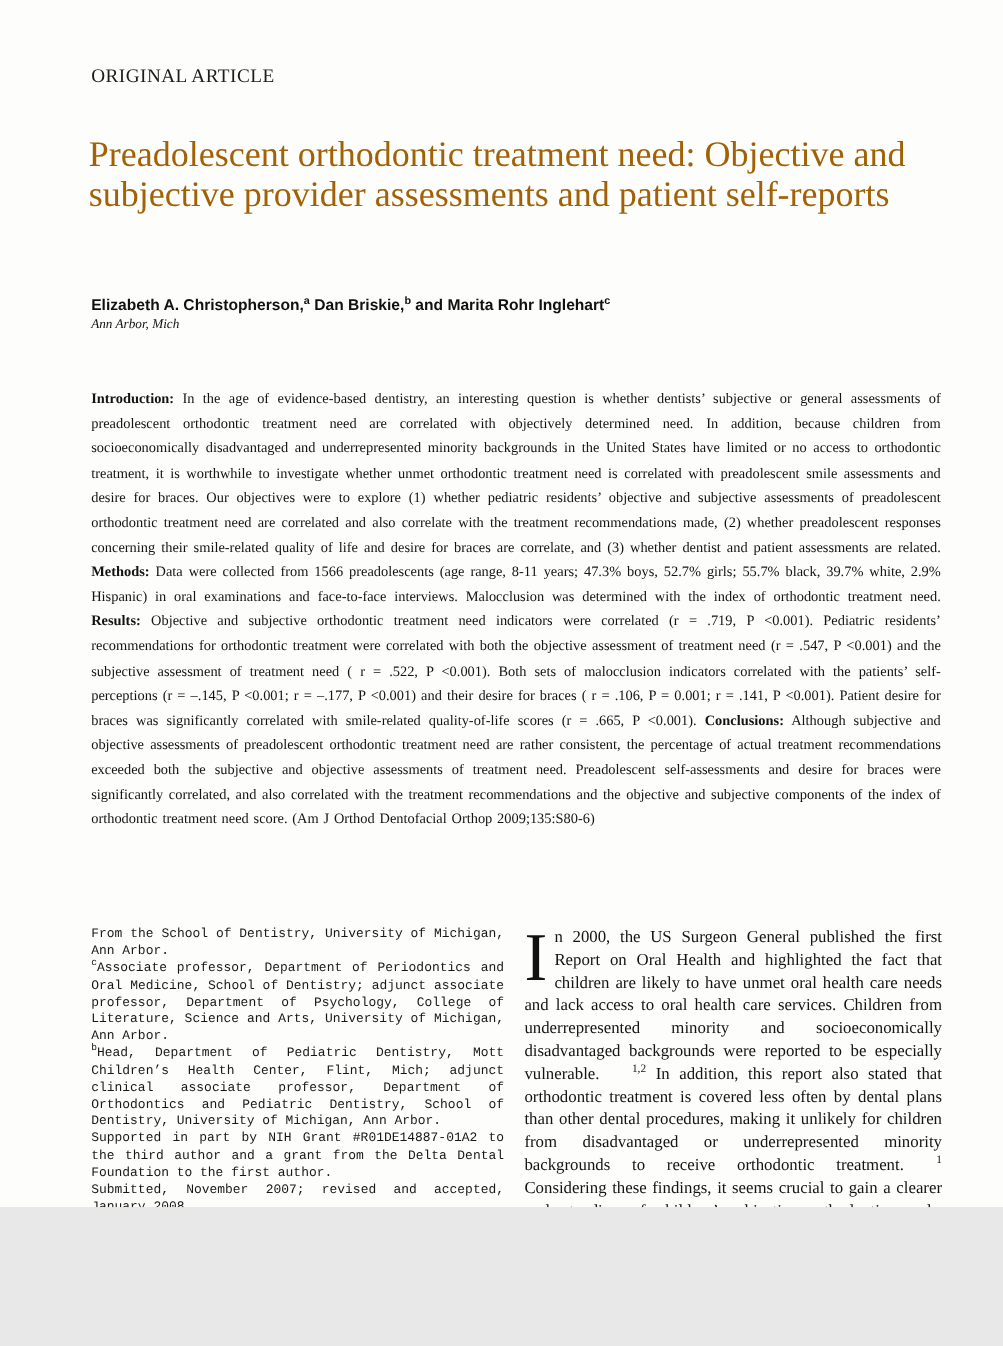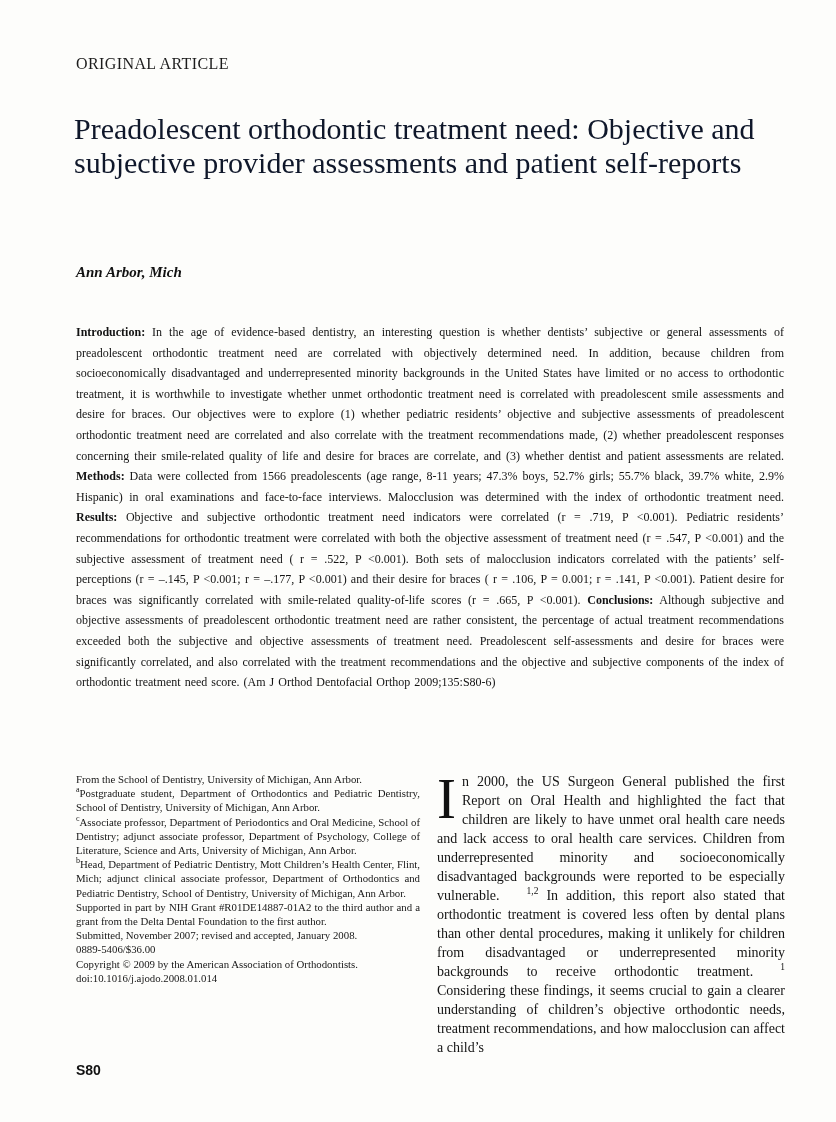--- a/index.html
+++ b/index.html
@@ -1,19 +1,19 @@
 <!DOCTYPE html>
 <html><head>
 <meta charset="utf-8">
 <style>
   html,body { margin:0; padding:0; background:#e8e8e8; }
   .page {
     position: relative;
     width: 836px;
-    height: 1122px;
+    height: 1006px;
     margin: 0 auto;
     background: #fdfdfb;
     color: #161616;
     overflow: hidden;
   }
   .kicker {
     position: absolute;
     left: 76px; top: 55px;
     font-family: "Liberation Serif", serif;
     font-size: 16px;
@@ -22,39 +22,39 @@
   }
   .title {
     position: absolute;
     left: 74px; top: 112px;
     width: 700px;
     margin: 0;
     font-family: "Liberation Serif", serif;
     font-weight: normal;
     font-size: 30px;
     line-height: 34px;
-    color: #0f172a;
+    color: #a16207;
   }
   .authors {
     position: absolute;
     left: 76px; top: 245px;
     width: 700px;
     font-family: "Liberation Sans", sans-serif;
     font-weight: bold;
     font-size: 13px;
     color: #111;
   }
   .authors sup { font-size: 9px; }
   .affiliation {
     position: absolute;
     left: 76px; top: 264px;
     font-family: "Liberation Serif", serif;
     font-style: italic;
-    font-weight: bold;
-    font-size: 15px;
+    font-weight: normal;
+    font-size: 11px;
     color: #111;
   }
   .abstract {
     position: absolute;
     left: 76px; top: 322px;
     width: 708px;
     margin: 0;
     font-family: Liberation Serif, serif;
     font-size: 12px;
     line-height: 20.6px;
@@ -63,21 +63,21 @@
     color: #131313;
   }
   .abstract .ab-label { font-weight: bold; }
   .fn-col {
     position: absolute;
     left: 76px; top: 772px;
     width: 344px;
   }
   .fn {
     margin: 0;
-    font-family: Liberation Serif, serif;
+    font-family: Liberation Mono, monospace;
     font-size: 10.8px;
     line-height: 14.2px;
     text-align: justify;
     color: #171717;
   }
   .fn sup { font-size: 8px; line-height: 0; }
   .body-col {
     position: absolute;
     left: 437px; top: 772px;
     width: 348px;
@@ -110,37 +110,39 @@
 </style>
 </head>
 <body>
 
 <div class="page">
 
   <div class="kicker">ORIGINAL ARTICLE</div>
 
   <h1 class="title">Preadolescent orthodontic treatment need: Objective and subjective provider assessments and patient self-reports</h1>
 
+  <div class="authors"><span>Elizabeth A. Christopherson,</span><sup>a</sup>
+    <span>Dan Briskie,</span><sup>b</sup>
+    <span>and Marita Rohr Inglehart</span><sup>c</sup></div>
 
   <div class="affiliation">Ann Arbor, Mich</div>
 
   <p class="abstract">
     <span class="ab-label">Introduction:</span>
     <span>In the age of evidence-based dentistry, an interesting question is whether dentists’ subjective or general assessments of preadolescent orthodontic treatment need are correlated with objectively determined need. In addition, because children from socioeconomically disadvantaged and underrepresented minority backgrounds in the United States have limited or no access to orthodontic treatment, it is worthwhile to investigate whether unmet orthodontic treatment need is correlated with preadolescent smile assessments and desire for braces. Our objectives were to explore (1) whether pediatric residents’ objective and subjective assessments of preadolescent orthodontic treatment need are correlated and also correlate with the treatment recommendations made, (2) whether preadolescent responses concerning their smile-related quality of life and desire for braces are correlate, and (3) whether dentist and patient assessments are related.</span>
     <span class="ab-label">Methods:</span>
     <span>Data were collected from 1566 preadolescents (age range, 8-11 years; 47.3% boys, 52.7% girls; 55.7% black, 39.7% white, 2.9% Hispanic) in oral examinations and face-to-face interviews. Malocclusion was determined with the index of orthodontic treatment need.</span>
     <span class="ab-label">Results:</span>
     <span>Objective and subjective orthodontic treatment need indicators were correlated (r = .719, P &lt;0.001). Pediatric residents’ recommendations for orthodontic treatment were correlated with both the objective assessment of treatment need (r = .547, P &lt;0.001) and the subjective assessment of treatment need ( r = .522, P &lt;0.001). Both sets of malocclusion indicators correlated with the patients’ self-perceptions (r = –.145, P &lt;0.001; r = –.177, P &lt;0.001) and their desire for braces ( r = .106, P = 0.001; r = .141, P &lt;0.001). Patient desire for braces was significantly correlated with smile-related quality-of-life scores (r = .665, P &lt;0.001).</span>
     <span class="ab-label">Conclusions:</span>
     <span>Although subjective and objective assessments of preadolescent orthodontic treatment need are rather consistent, the percentage of actual treatment recommendations exceeded both the subjective and objective assessments of treatment need. Preadolescent self-assessments and desire for braces were significantly correlated, and also correlated with the treatment recommendations and the objective and subjective components of the index of orthodontic treatment need score. (Am J Orthod Dentofacial Orthop 2009;135:S80-6)</span>
   </p>
 
   <div class="fn-col">
     <p class="fn"><sup></sup><span>From the School of Dentistry, University of Michigan, Ann Arbor.</span></p>
-    <p class="fn"><sup>a</sup><span>Postgraduate student, Department of Orthodontics and Pediatric Dentistry, School of Dentistry, University of Michigan, Ann Arbor.</span></p>
     <p class="fn"><sup>c</sup><span>Associate professor, Department of Periodontics and Oral Medicine, School of Dentistry; adjunct associate professor, Department of Psychology, College of Literature, Science and Arts, University of Michigan, Ann Arbor.</span></p>
     <p class="fn"><sup>b</sup><span>Head, Department of Pediatric Dentistry, Mott Children’s Health Center, Flint, Mich; adjunct clinical associate professor, Department of Orthodontics and Pediatric Dentistry, School of Dentistry, University of Michigan, Ann Arbor.</span></p>
     <p class="fn"><sup></sup><span>Supported in part by NIH Grant #R01DE14887-01A2 to the third author and a grant from the Delta Dental Foundation to the first author.</span></p>
     <p class="fn"><sup></sup><span>Submitted, November 2007; revised and accepted, January 2008.</span></p>
     <p class="fn"><sup></sup><span>0889-5406/$36.00</span></p>
     <p class="fn"><sup></sup><span>Copyright © 2009 by the American Association of Orthodontists.</span></p>
     <p class="fn"><sup></sup><span>doi:10.1016/j.ajodo.2008.01.014</span></p>
   </div>
 
   <div class="body-col">

